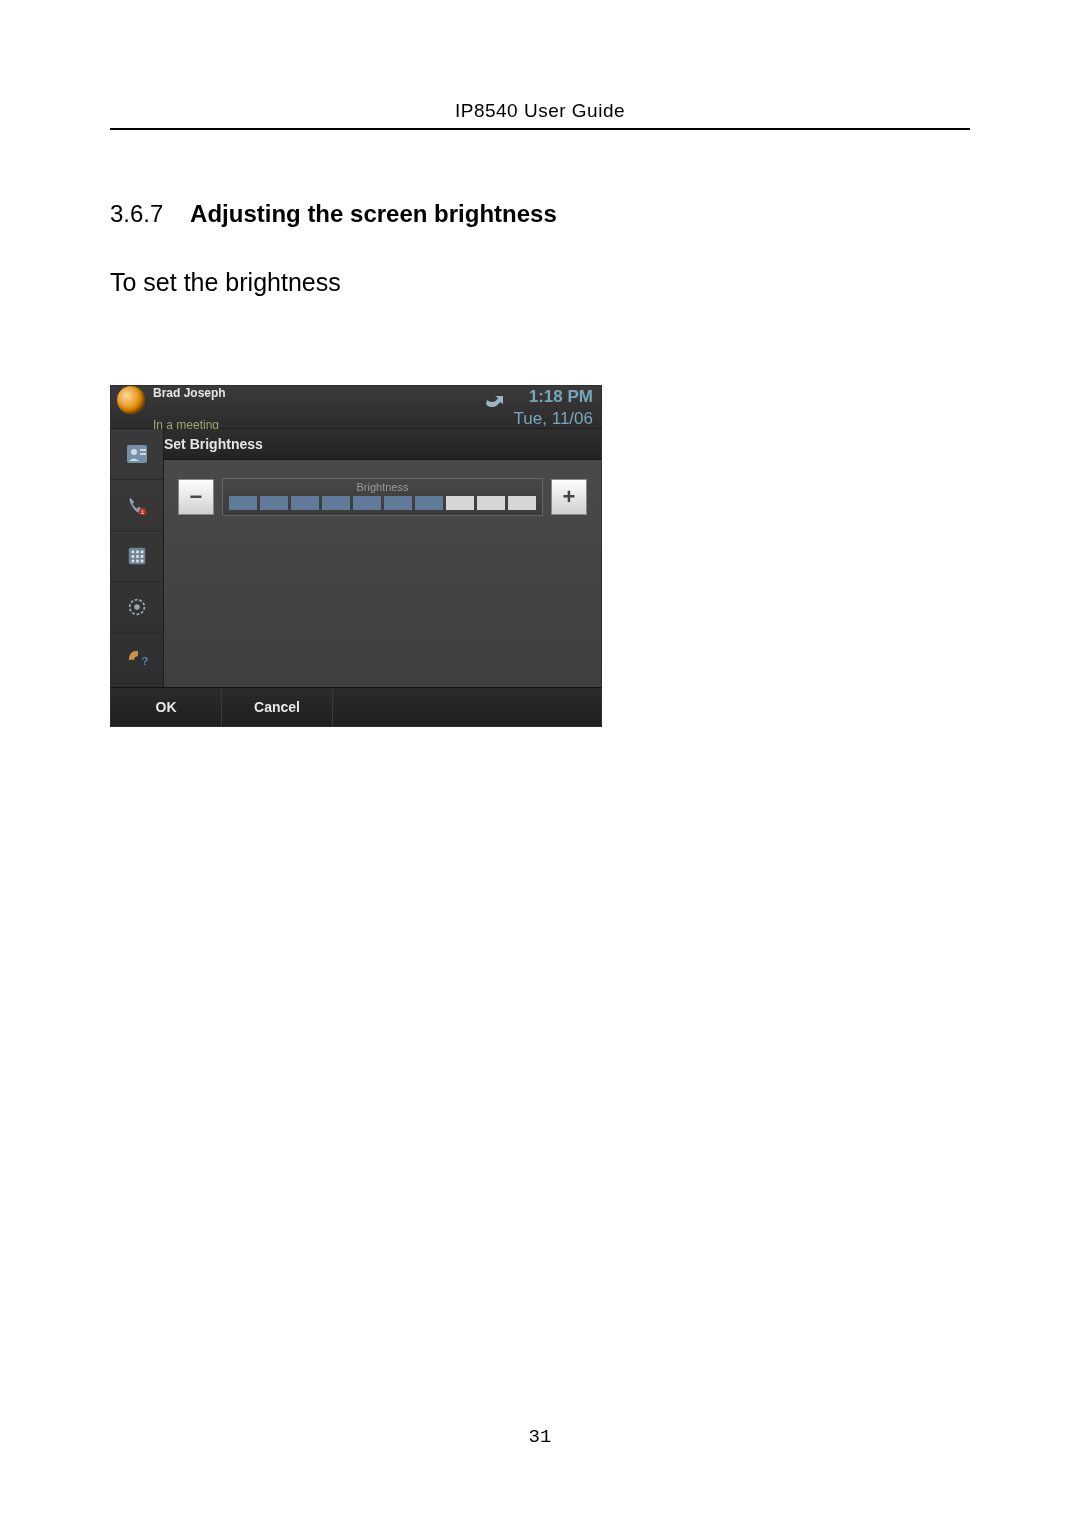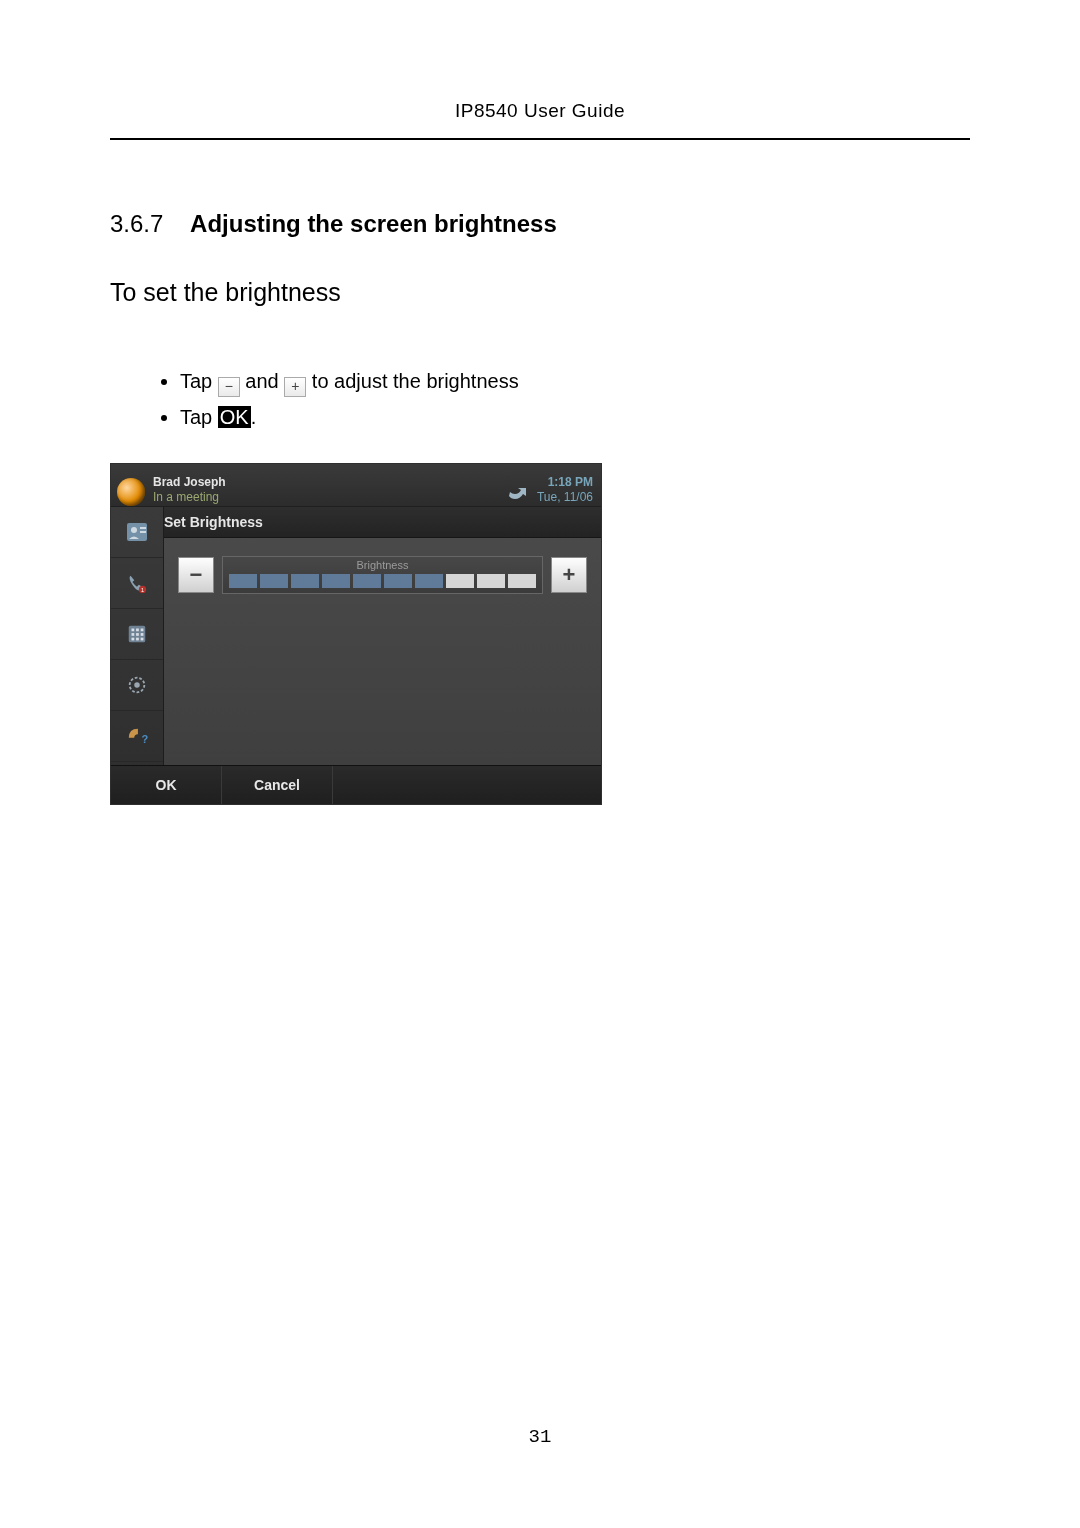--- a/index.html
+++ b/index.html
@@ -12,21 +12,21 @@
     width: 1080px;
     height: 1528px;
     margin: 0 auto;
     position: relative;
     box-sizing: border-box;
     padding: 100px 110px 0 110px;
   }
   .header-area {
     text-align: center;
     font-size: 19px;
-    padding-bottom: 16px;
+    padding-bottom: 6px;
     border-bottom: 2px solid #000;
     margin-bottom: 70px;
     letter-spacing: 0.5px;
   }
   .section-heading {
     font-size: 24px;
     margin-bottom: 40px;
   }
   .intro-line {
     font-size: 25px;
@@ -82,42 +82,42 @@
   .device {
     width: 490px;
     margin-top: 30px;
     border: 1px solid #2f2f2f;
     background: #3c3c3c;
     font-family: Tahoma, Arial, sans-serif;
     color: #d0d0d0;
   }
   .titlebar {
     display: flex;
-    align-items: flex-end;
+    align-items: flex-start;
     height: 42px;
     background: linear-gradient(#3a3a3a,#2c2c2c);
     border-bottom: 1px solid #1f1f1f;
     color: #d2d2d2;
   }
   .presence-orb {
     width:28px; height:28px;
     margin: 0 8px 0 6px;
     border-radius: 50%;
     background: radial-gradient(circle at 35% 35%, #ffd7a0, #e28a00 55%, #9b5a00);
     box-shadow: inset -2px -2px 4px rgba(0,0,0,.5);
   }
   .title-text { flex:1; font-size:12px; line-height:1.3; }
   .title-text .name { font-weight:bold; color:#e5e5e5; }
-  .title-text .status { color:#9aa870; }
+  .title-text .status { color:#9aa870;margin-top:16px; }
   .forward-icon {
     width:28px;height:28px; margin-right:6px;
     position:relative;
   }
   .forward-icon svg{ width:100%; height:100%; }
-  .time-block { text-align:right; font-size:12px; padding-right:8px; line-height:1.3; color:#78a6bb; }
+  .time-block { text-align:right; font-size:17px; padding-right:8px; line-height:1.3; color:#78a6bb; }
   .time-block .time{ font-weight:bold; }
 
   .body-row { display:flex; }
   .sidebar {
     width: 52px;
     background: linear-gradient(#3a3a3a,#2f2f2f);
     border-right:1px solid #1d1d1d;
     padding-top:0;
   }
   .side-btn {
@@ -215,28 +215,20 @@
 
   <div class="section-heading">
     <span>3.6.7</span>
     &nbsp;&nbsp;
     <b>Adjusting the screen brightness</b>
   </div>
 
   <div class="intro-line">To set the brightness</div>
 
   <div class="gap"></div>
-  <ul class="bullets">
-    <li>
-      <span>Tap </span><span class="minus-box">−</span><span> and </span><span class="plus-box">+</span><span> to adjust the brightness</span>
-    </li>
-    <li>
-      <span>Tap </span><span class="inv">OK</span><span>.</span>
-    </li>
-  </ul>
 
   <div class="device">
     <div class="titlebar">
       <div class="presence-orb"></div>
       <div class="title-text">
         <div class="name">Brad Joseph</div>
         <div class="status">In a meeting</div>
       </div>
       <div class="forward-icon">
         <svg viewBox="0 0 28 28">

